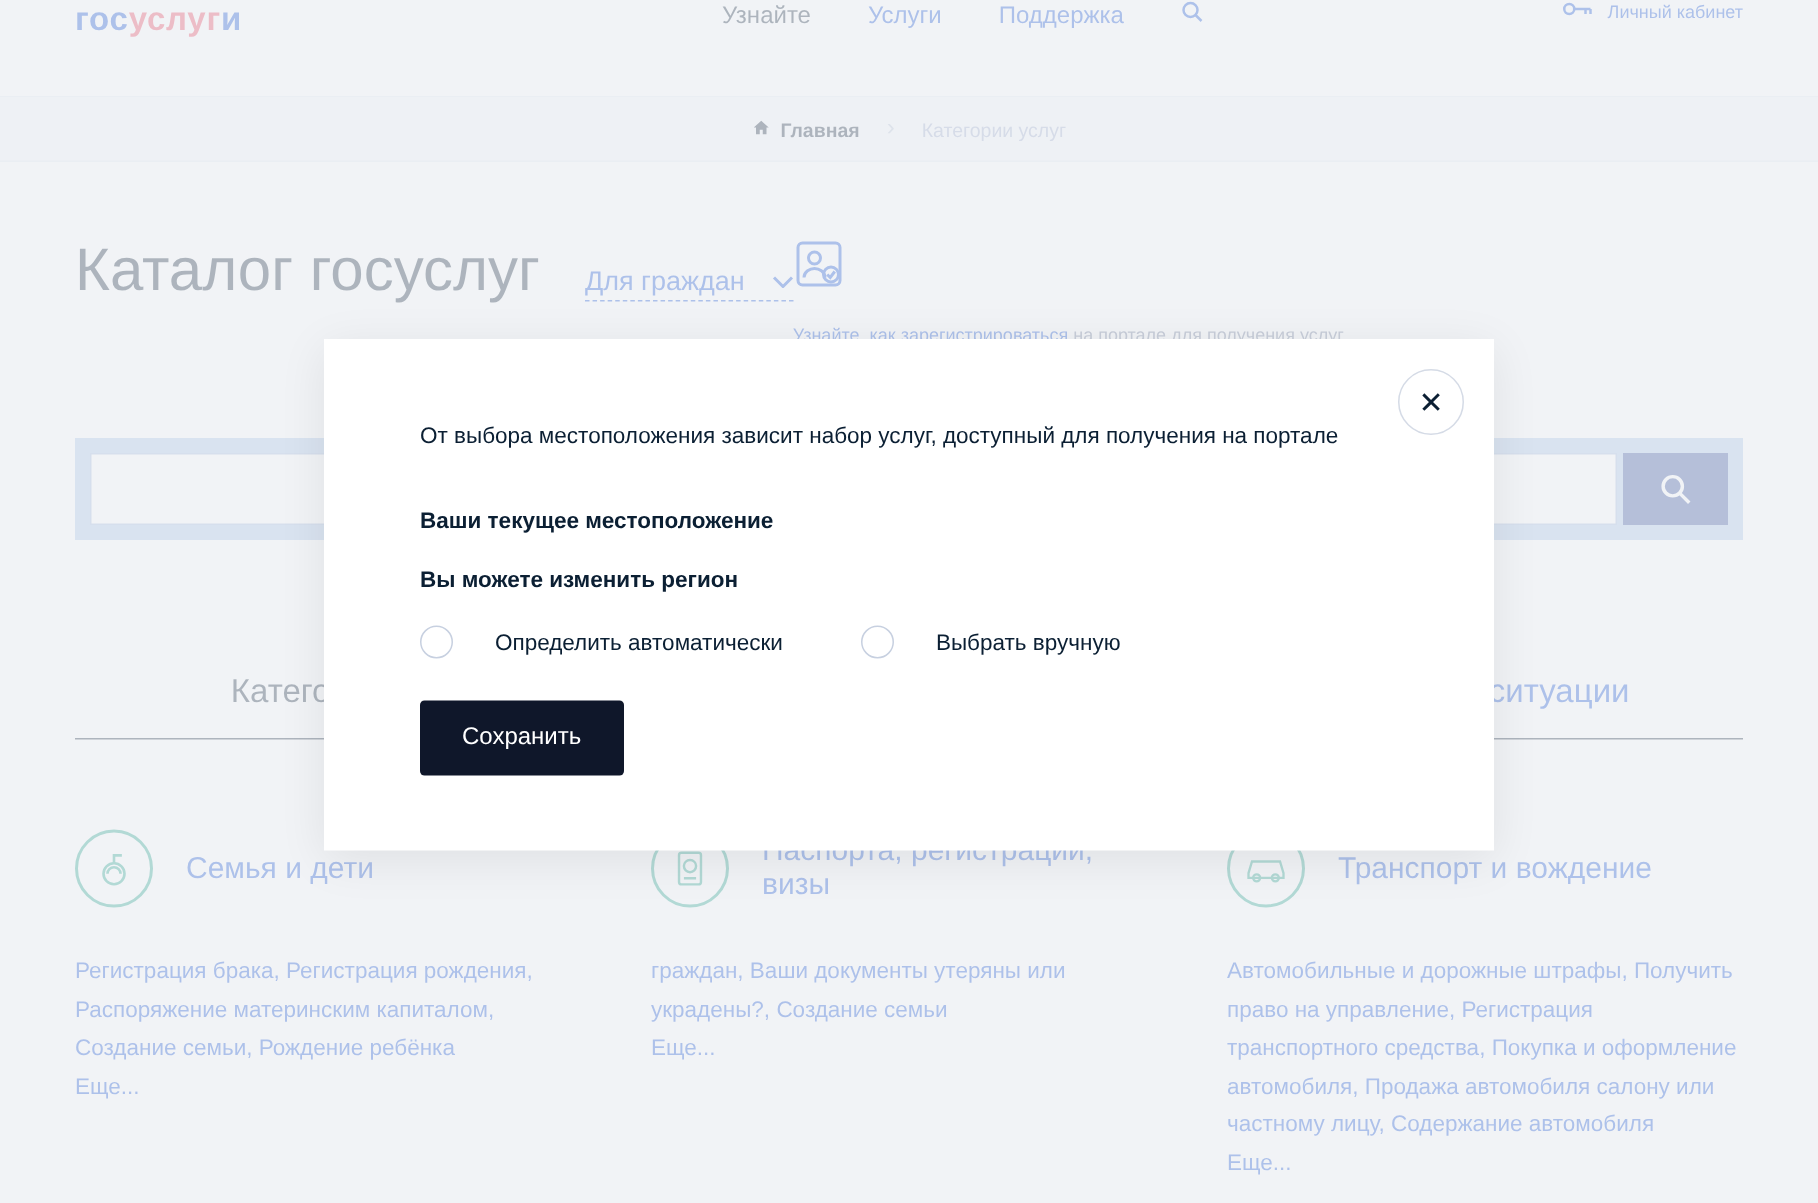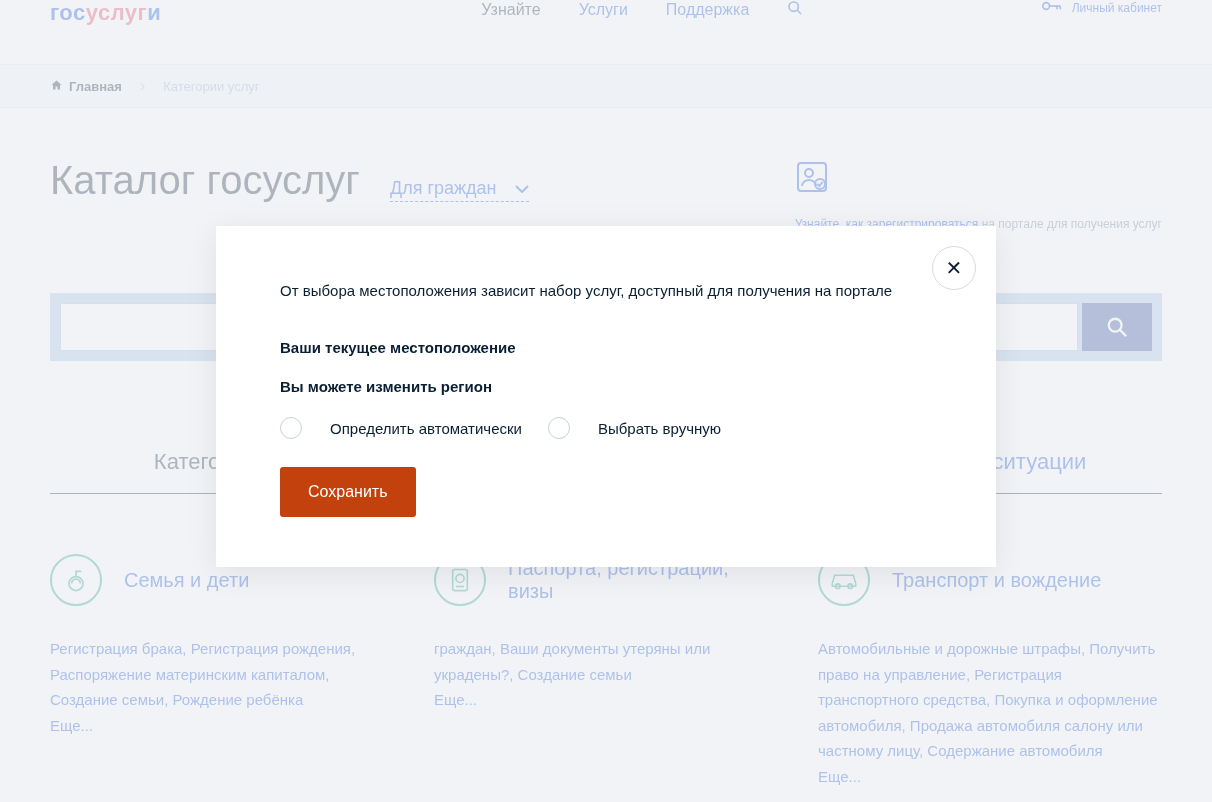--- a/index.html
+++ b/index.html
@@ -29,31 +29,32 @@
   .nav-search { width: 16px; height: 16px; }
   .cabinet { margin-left: auto; display: flex; align-items: center; gap: 10px; color: #0d4cd3; font-size: 12px; cursor: pointer; }
   .key-icon { width: 20px; height: 12px; }
   
   .breadcrumb {
     height: 43px;
     background: #f5f7fa;
     border-bottom: 1px solid #e6ebf5;
     display: flex;
     align-items: center;
-    padding: 0 50px;
+    padding: 0 23px;
     font-size: 13px;
     color: #0b1f33;
     gap: 18px;
+    justify-content: center;
   }
   .breadcrumb .home { display: flex; align-items: center; gap: 6px; font-weight: 600; }
   .breadcrumb .sep { color: #b8c4d6; font-size: 16px; }
   .breadcrumb .current { color: #9dacce; }
   
   .page { padding: 50px 50px 0 50px; }
-  .title-row { display: flex; align-items: baseline; justify-content: space-between; }
+  .title-row { display: flex; align-items: baseline; }
   .title-left { display: flex; align-items: baseline; gap: 30px; }
   h1 { font-size: 40px; font-weight: 300; color: #0b1f33; }
   .audience {
     color: #0d4cd3;
     font-size: 18px;
     border-bottom: 1px dashed #0d4cd3;
     padding-bottom: 2px;
     display: inline-flex;
     align-items: center;
     gap: 18px;
@@ -132,37 +133,37 @@
     margin-top: 226px;
     width: 780px;
     background: #fff;
     padding: 56px 64px 50px 64px;
     box-shadow: 0 6px 30px rgba(0,0,0,0.08);
   }
   .modal h3 { font-size: 24px; font-weight: 400; color: #0b1f33; margin-bottom: 16px; }
   .modal .sub { font-size: 15px; color: #0b1f33; margin-bottom: 40px; }
   .modal .label { font-size: 15px; font-weight: 600; margin-bottom: 22px; }
   .radio-row { display: flex; align-items: center; gap: 28px; margin-bottom: 34px; font-size: 15px; }
-  .radio-pair { display: flex; gap: 26px; }
+  .radio-pair { display: flex; gap: 52px; }
   .radio-item { display: flex; align-items: center; gap: 28px; font-size: 15px; cursor: pointer; }
   .radio {
     width: 22px; height: 22px; border-radius: 50%;
     border: 1.5px solid #c7d0e0;
     display: inline-flex;
     align-items: center; justify-content: center;
     cursor: pointer;
     flex-shrink: 0;
   }
   .radio.checked { border-color: #0d4cd3; }
   .radio.checked::after {
     content: ""; width: 10px; height: 10px; border-radius: 50%; background: #0d4cd3;
   }
   .save-btn {
     margin-top: 28px;
-    background: #c2410c;
+    background: #0f172a;
     color: #fff;
     border: none;
     font-size: 16px;
     padding: 16px 28px;
     border-radius: 3px;
     cursor: pointer;
   }
   .close-btn {
     position: absolute;
     top: 16px; right: -20px;

